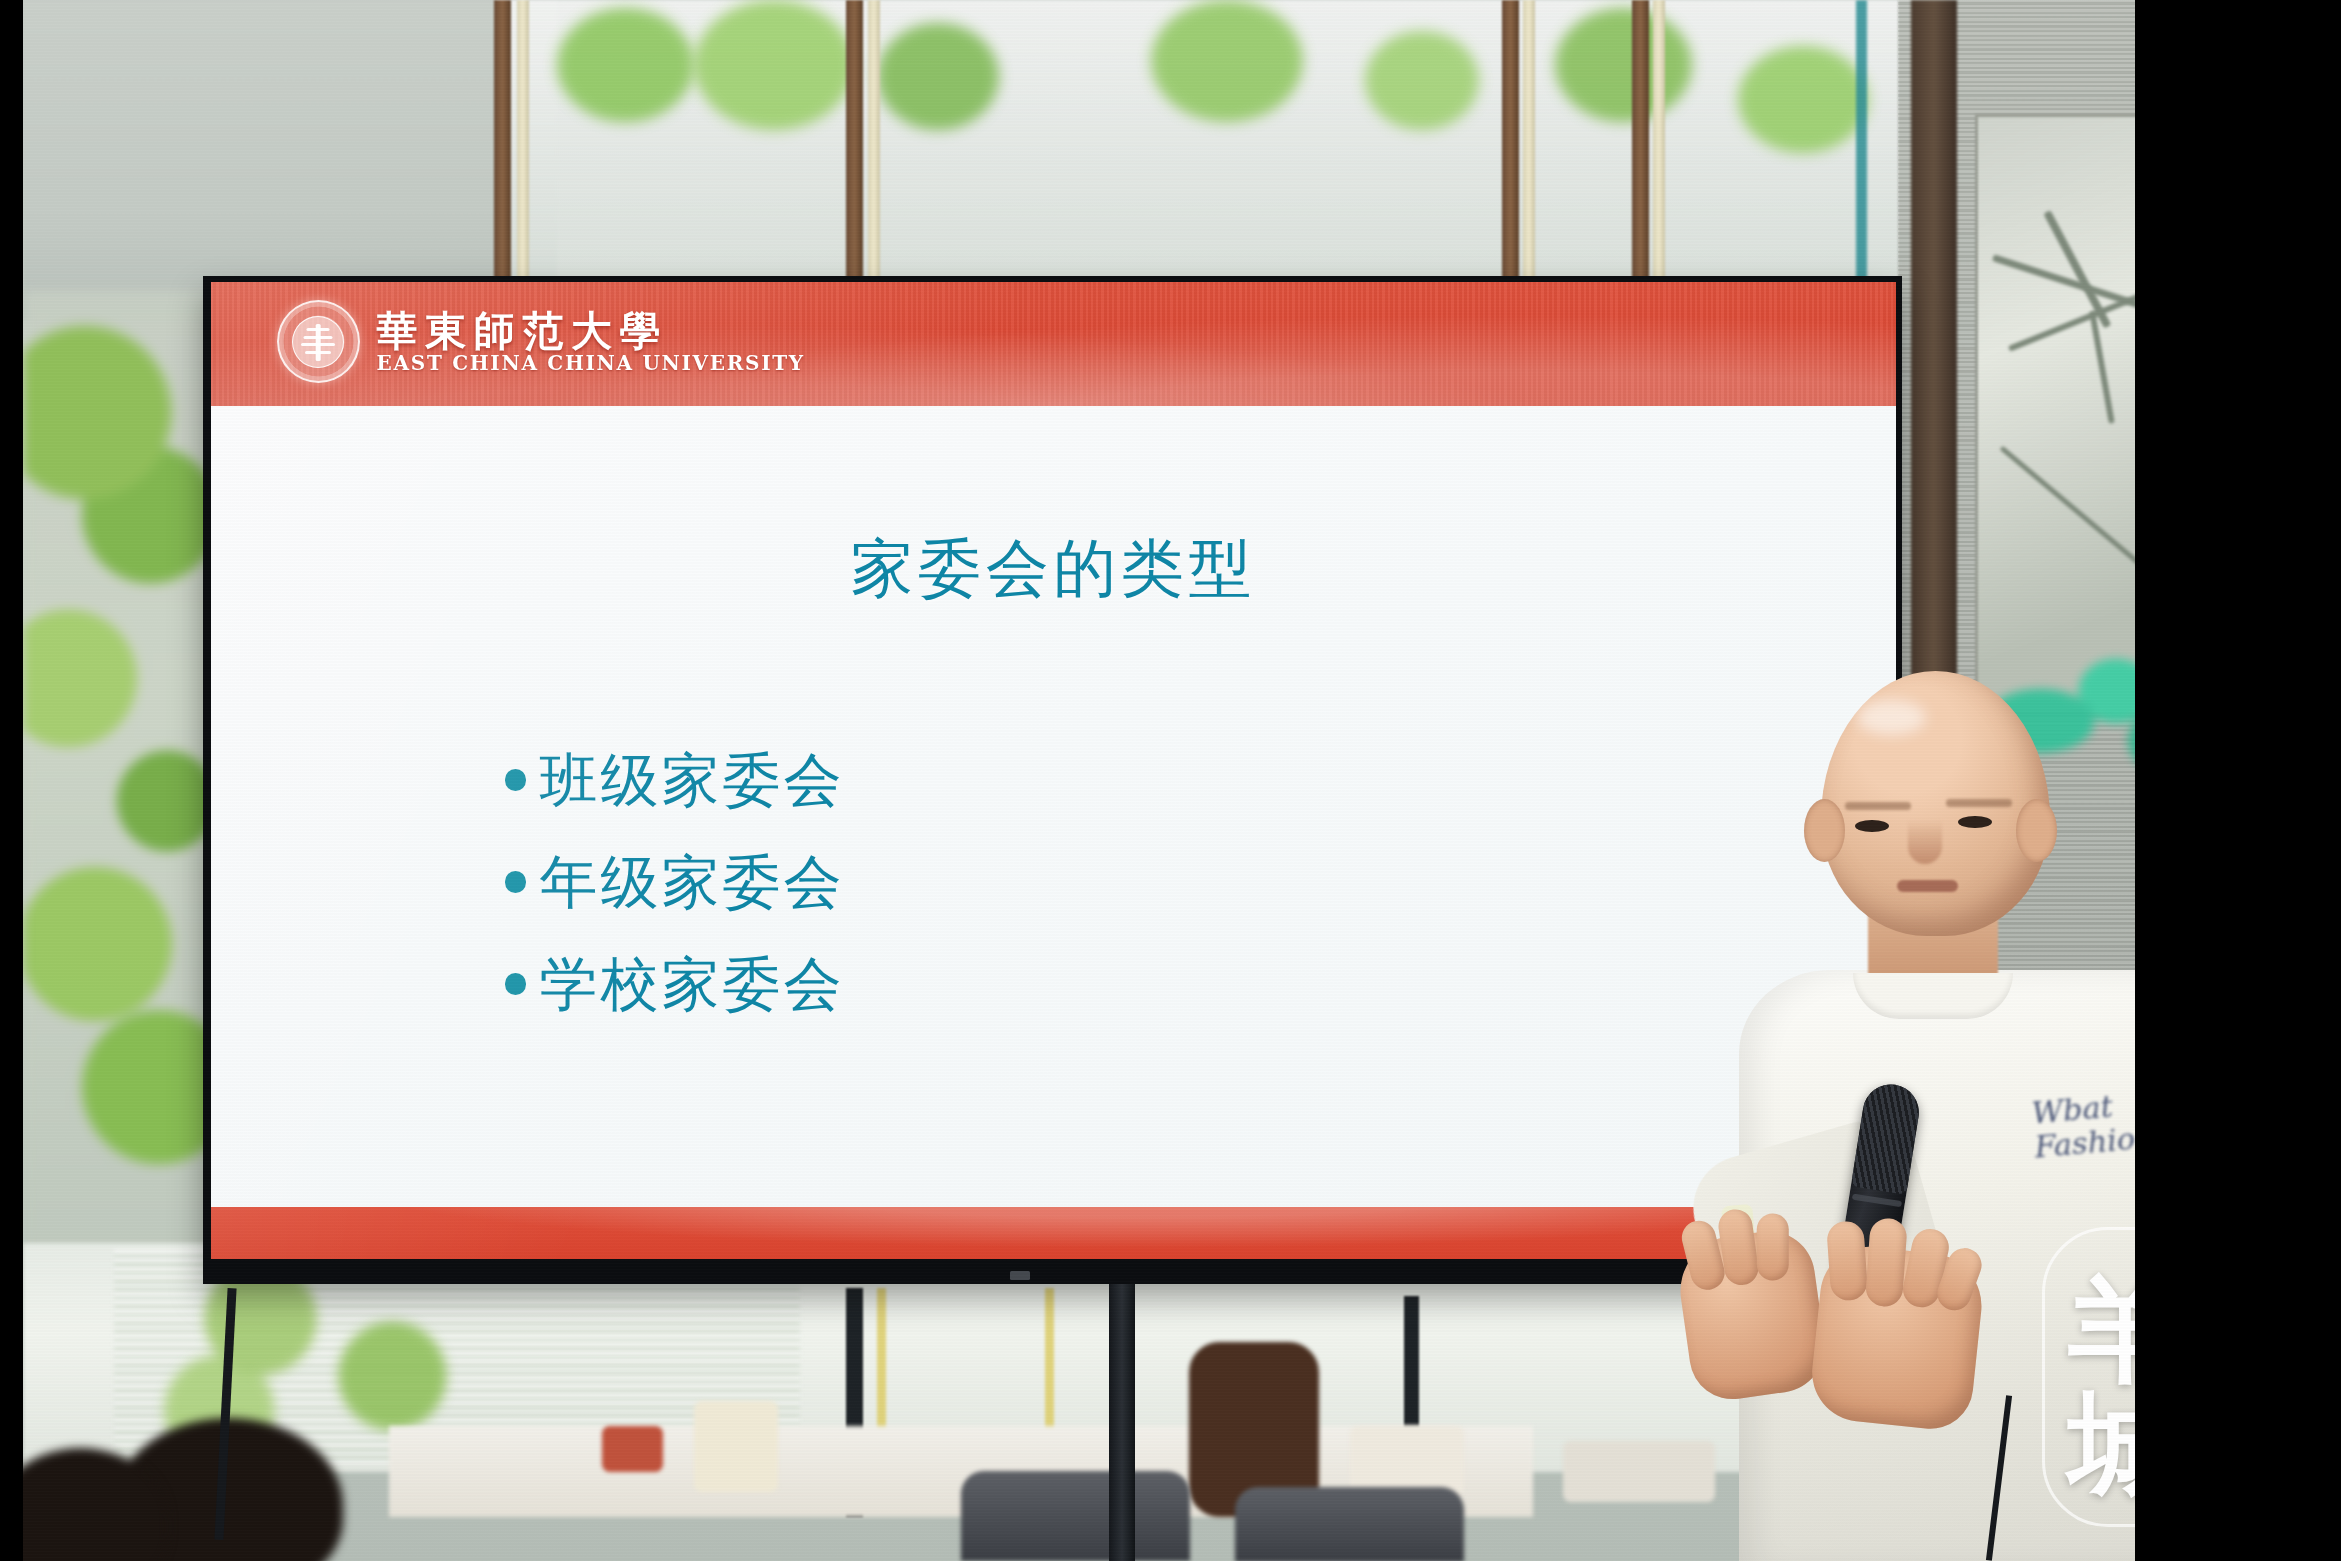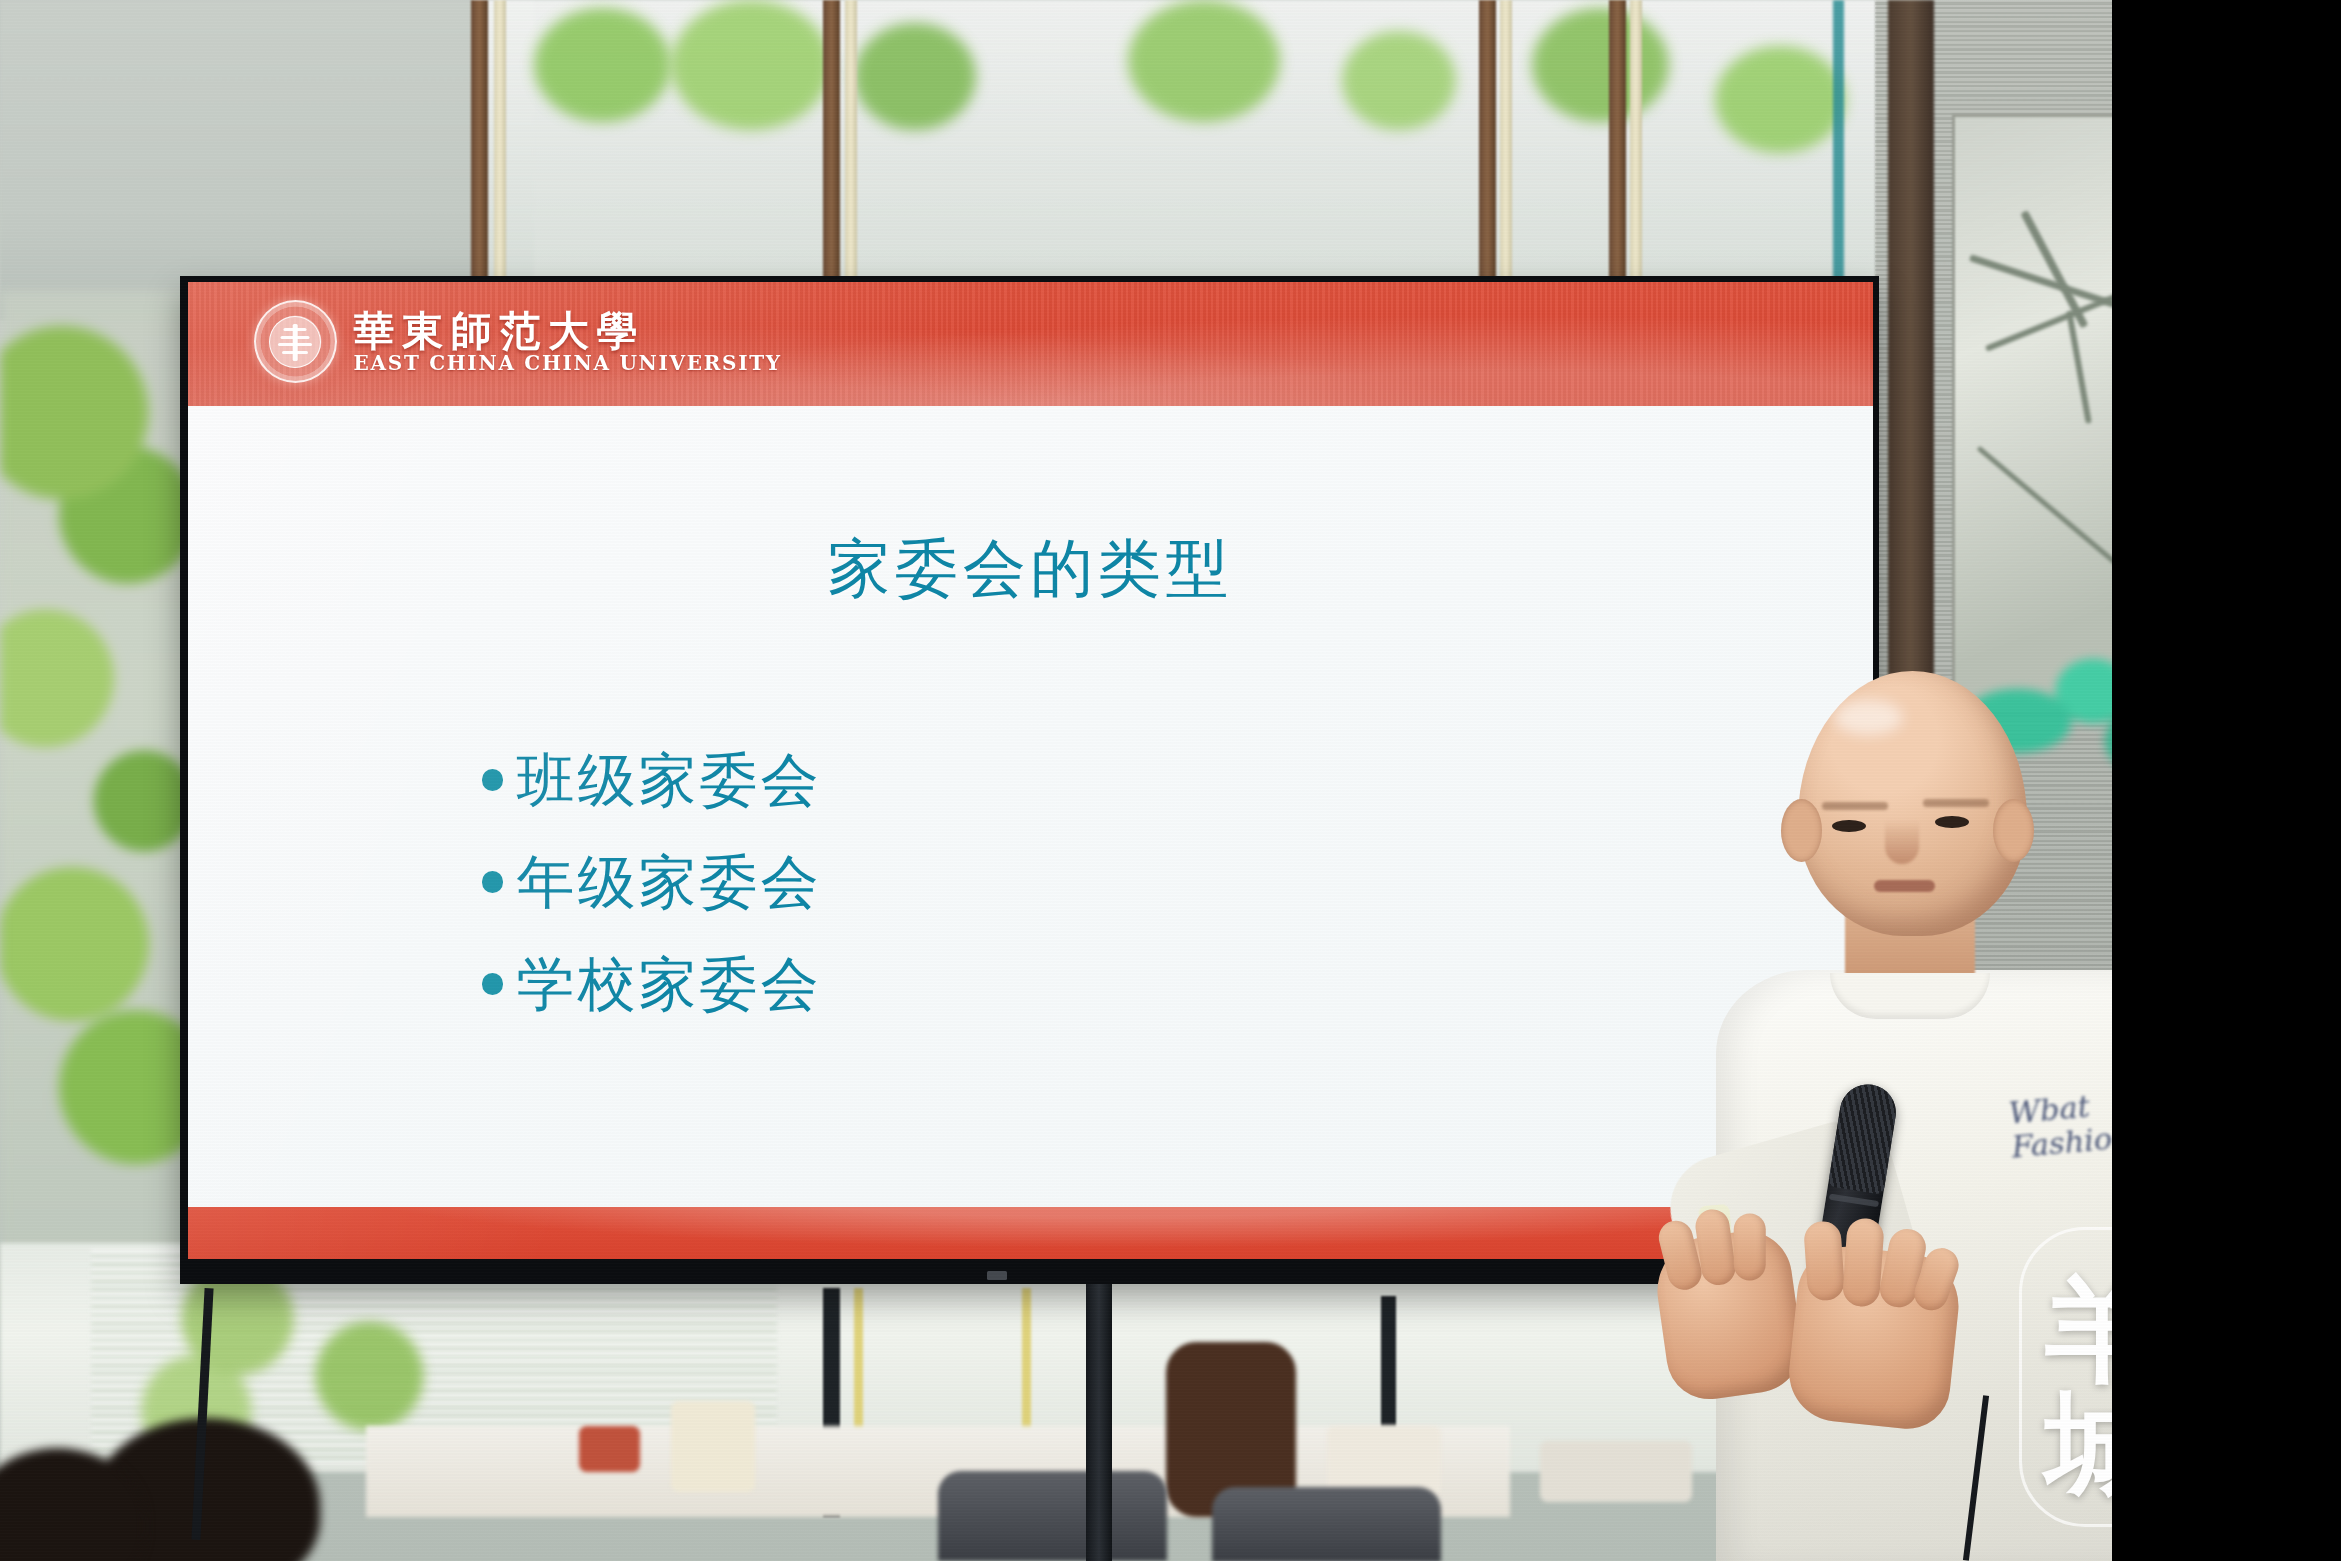--- a/index.html
+++ b/index.html
@@ -1,19 +1,20 @@
 <!DOCTYPE html>
 <html style="font-size:12.2px"><head>
 <meta charset="utf-8">
 <style>
   html,body{margin:0;padding:0;background:#000;}
   #stage{
     position:relative;width:2112px;height:1561px;overflow:hidden;
     font-family:"Liberation Sans","DejaVu Sans",sans-serif;
     background:#b9c2bd;
+    margin-left:23px;
   }
 
   
   .bg-base{position:absolute;inset:0;
     background:
       linear-gradient(180deg,#c2c9c4 0%,#c8cec8 18%,#cbd0ca 35%,#c4cbc5 55%,#bcc5bf 78%,#b4bdb6 100%);
   }
   
   .wall-left{position:absolute;left:0;top:0;width:534px;height:320px;
     background:linear-gradient(180deg,#c9cfc9,#c3cac4 70%,#b8c0ba);

